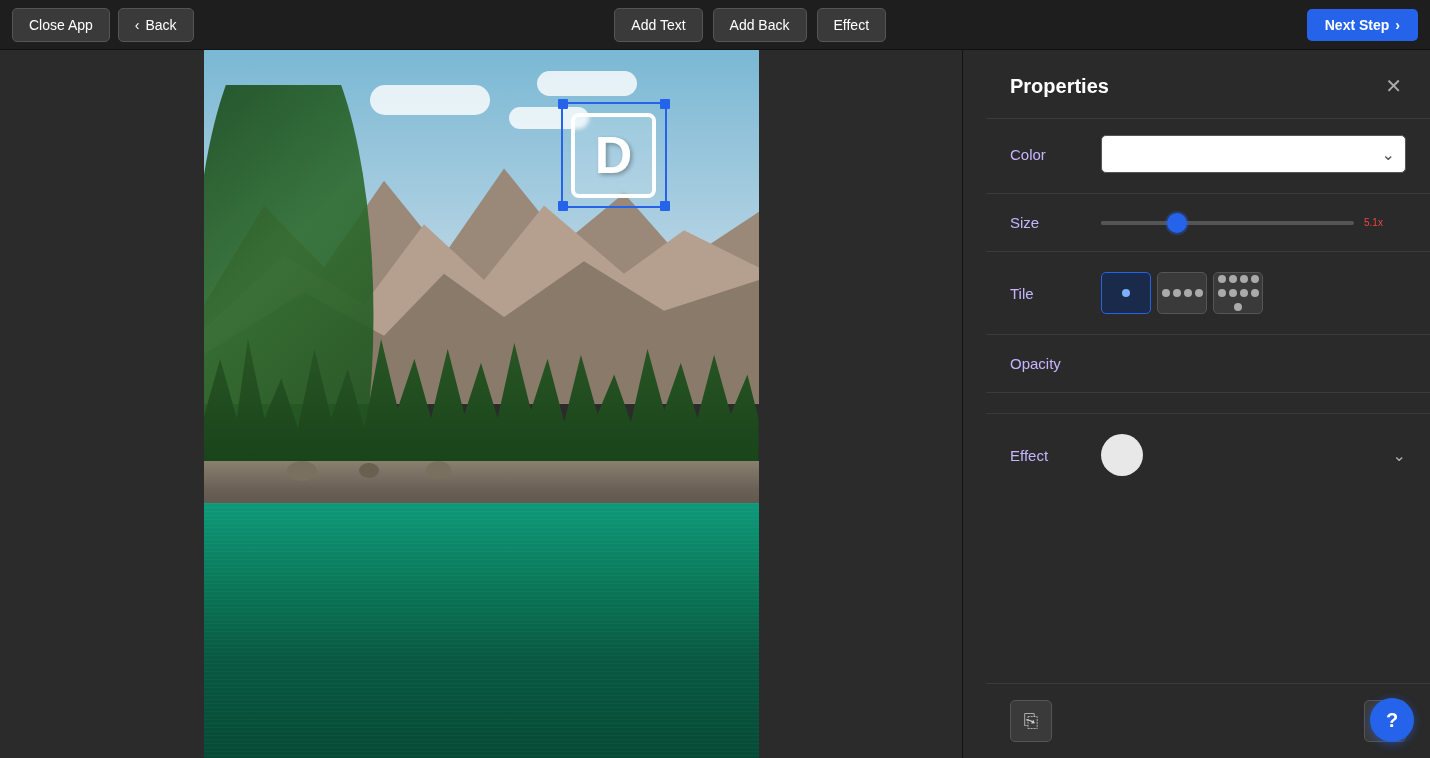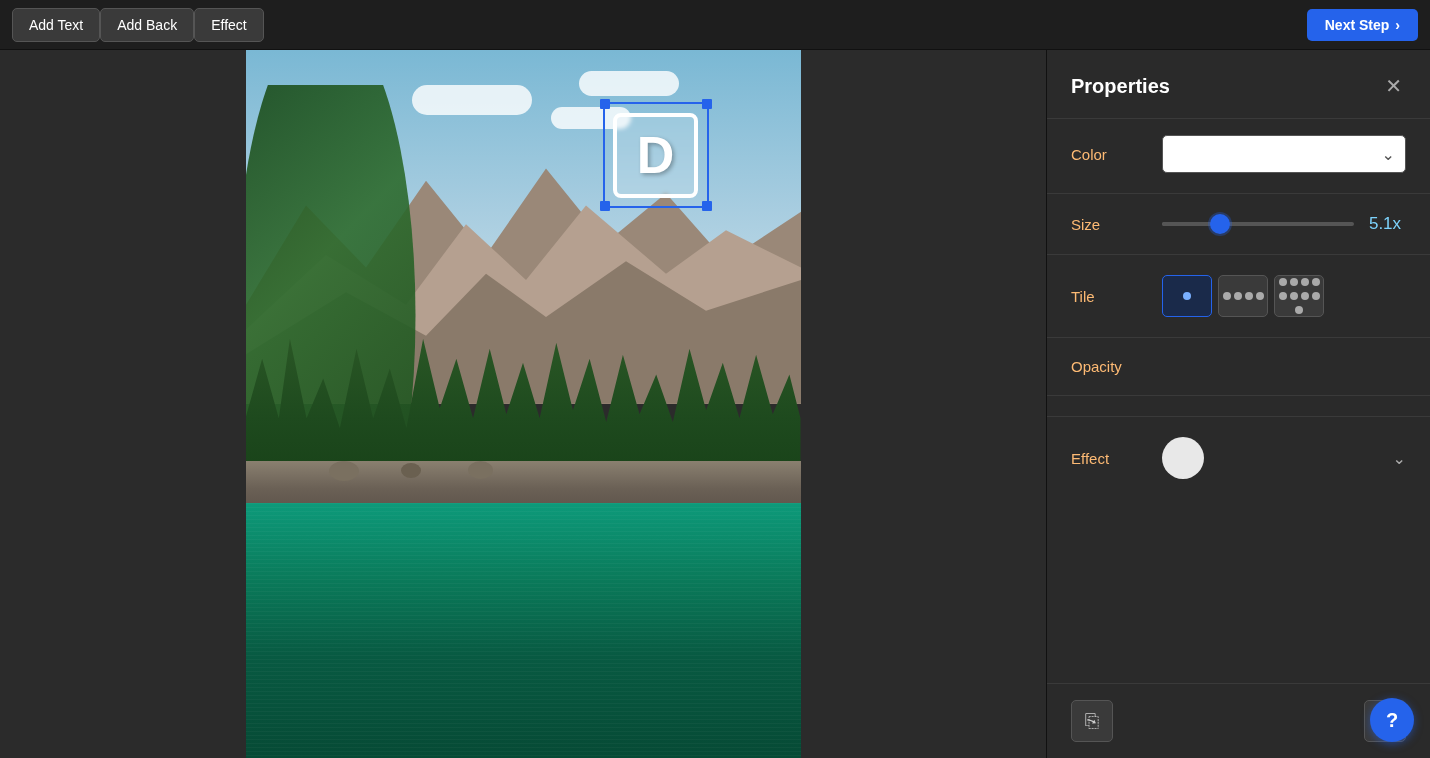--- a/index.html
+++ b/index.html
@@ -16,21 +16,21 @@
     .topbar {
       display: flex;
       align-items: center;
       justify-content: space-between;
       background: #1e1e1e;
       height: 50px;
       padding: 0 12px;
       border-bottom: 1px solid #111;
     }
     .topbar-left { display: flex; align-items: center; gap: 8px; }
-    .topbar-center { display: flex; align-items: center; }
+    .topbar-center { display: flex; align-items: center; gap: 10px; }
     .topbar-right { display: flex; align-items: center; }
 
     .btn-dark {
       background: #3a3a3a;
       color: #fff;
       border: 1px solid #555;
       border-radius: 5px;
       padding: 8px 16px;
       font-size: 14px;
       cursor: pointer;
@@ -206,26 +206,27 @@
     .logo-letter {
       font-size: 52px;
       font-weight: 800;
       color: #fff;
       text-shadow: 2px 2px 4px rgba(0,0,0,0.3);
       font-family: 'Arial Black', sans-serif;
     }
 
     
     .properties-panel {
-      width: 384px;
+      width: 468px;
       background: #2a2a2a;
       border-left: 1px solid #111;
       display: flex;
       flex-direction: column;
       position: relative;
+      padding-left: 23px;
     }
 
     .panel-header {
       display: flex;
       align-items: center;
       justify-content: space-between;
       padding: 20px 24px 16px;
       border-bottom: 1px solid #3a3a3a;
     }
 
@@ -259,21 +260,21 @@
 
     .prop-row {
       display: flex;
       align-items: center;
       gap: 16px;
     }
 
     .prop-label {
       width: 75px;
       font-size: 15px;
-      color: #fdba74;
+      color: #c4b5fd;
       flex-shrink: 0;
     }
 
     
     .color-picker-btn {
       flex: 1;
       height: 38px;
       background: #fff;
       border: 1px solid #555;
       border-radius: 5px;
@@ -318,24 +319,24 @@
       background: #2563eb;
       border-radius: 50%;
       position: absolute;
       top: 50%;
       transform: translateY(-50%);
       cursor: pointer;
       box-shadow: 0 0 0 2px rgba(37,99,235,0.3);
     }
 
     .slider-value {
-      font-size: 17px;
-      color: #7dd3fc;
+      font-size: 10px;
+      color: #ef4444;
       width: 42px;
-      text-align: center;
+      text-align: left;
       flex-shrink: 0;
     }
 
     
     .tile-options {
       flex: 1;
       display: flex;
       gap: 6px;
     }
 
@@ -431,20 +432,29 @@
     .prop-divider {
       height: 1px;
       background: #3a3a3a;
       margin: 0 -24px;
     }
   </style>
 </head>
 <body>
 
 <div class="topbar">
+  <div class="topbar-left">
+    <button class="btn-dark">
+      <span>Close App</span>
+    </button>
+    <button class="btn-dark">
+      <span>‹</span>
+      <span>Back</span>
+    </button>
+  </div>
   <div class="topbar-center">
     <button class="btn-dark">
       <span>Add Text</span>
     </button>
     <button class="btn-dark">
       <span>Add Back</span>
     </button>
     <button class="btn-dark">
       <span>Effect</span>
     </button>

